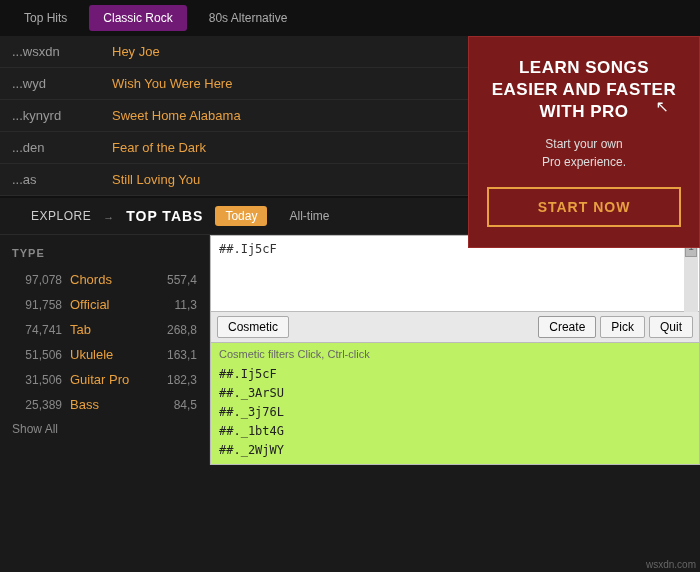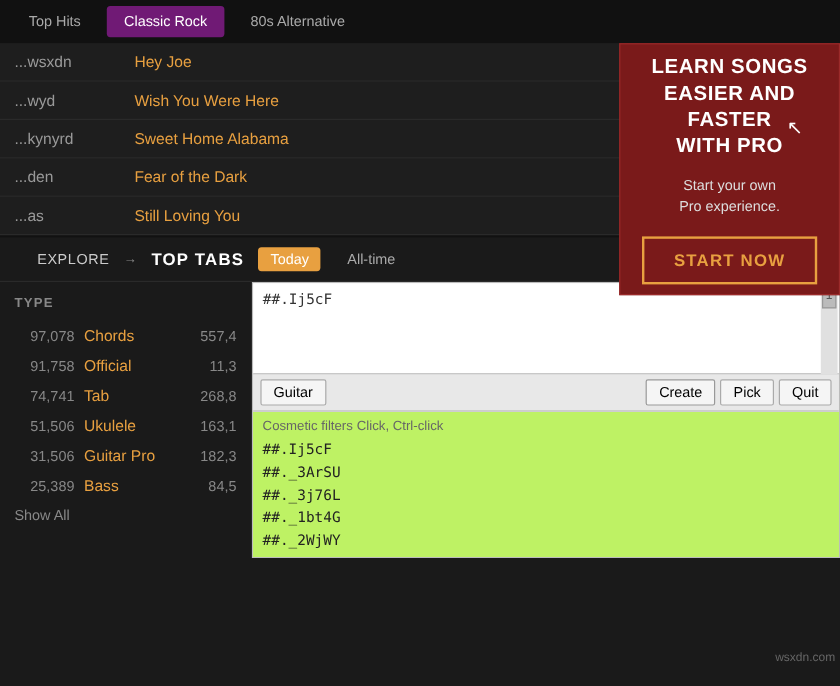--- a/index.html
+++ b/index.html
@@ -67,24 +67,24 @@
       font-size: 12px;
       text-align: right;
     }
     .star-empty { color: #555; }
 
     
     .pro-banner {
       position: absolute;
       top: 0;
       right: 0;
-      width: 184px;
+      width: 232px;
       background: #7a1a1a;
       border: 1px solid #9a2a2a;
-      padding: 8px 18px;
+      padding: 20px 18px;
       text-align: center;
       z-index: 10;
     }
     .pro-title {
       color: #fff;
       font-size: 17px;
       font-weight: bold;
       line-height: 1.3;
       margin-bottom: 12px;
       letter-spacing: 0.5px;
@@ -305,21 +305,21 @@
       margin: 1px;
       font-size: 10px;
       text-align: center;
       line-height: 18px;
       color: #555;
     }
 
     
     .watermark {
       position: absolute;
-      bottom: 18px;
+      bottom: 2px;
       right: 4px;
       font-size: 10px;
       color: #666;
       margin-top: 40px;
     }
   </style>
 </head>
 <body>
 
 <div class="top-nav">
@@ -427,21 +427,21 @@
 
     <div class="right-col">
       <div class="cosmetic-panel">
         <div style="position:relative;flex:1;display:flex;">
           <textarea class="cosmetic-textarea" style="">##.Ij5cF</textarea>
           <div class="scroll-hint">
             <div class="scroll-thumb">1</div>
           </div>
         </div>
         <div class="cosmetic-toolbar">
-          <button class="cosmetic-btn">Guitar</button>
+          <button class="cosmetic-btn">Cosmetic</button>
           <button class="cosmetic-btn create">Create</button>
           <button class="cosmetic-btn">Pick</button>
           <button class="cosmetic-btn">Quit</button>
         </div>
         <div class="cosmetic-filters-body">
           <div class="cosmetic-filters-title">
             <span>Cosmetic filters</span>
             <span>Click, Ctrl-click</span>
           </div>
           <span class="filter-item">##.Ij5cF</span>

